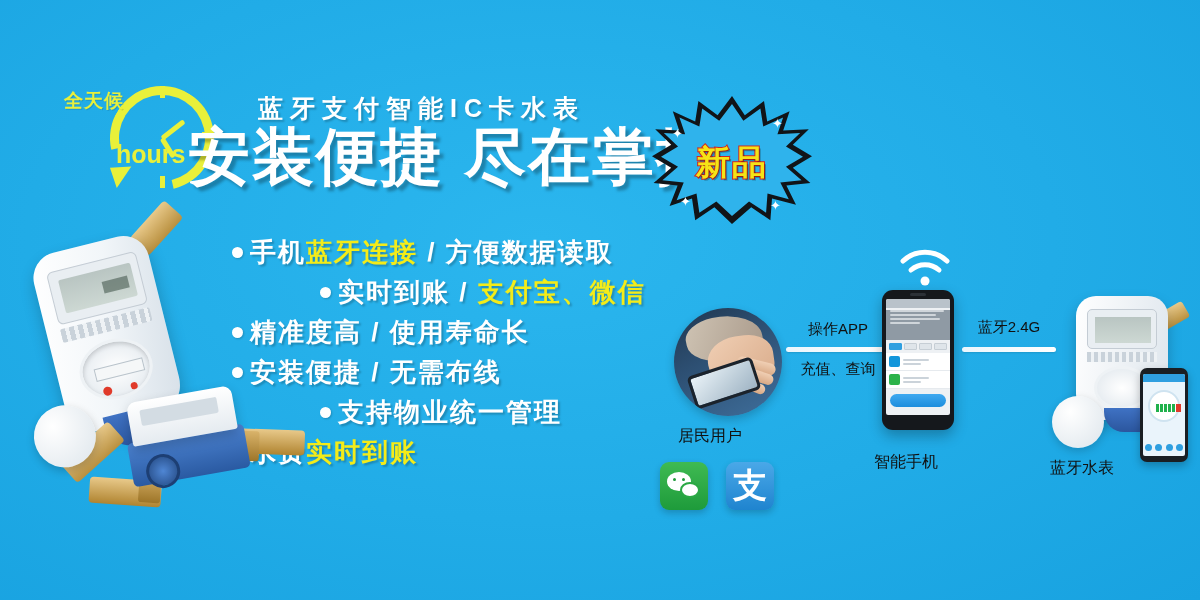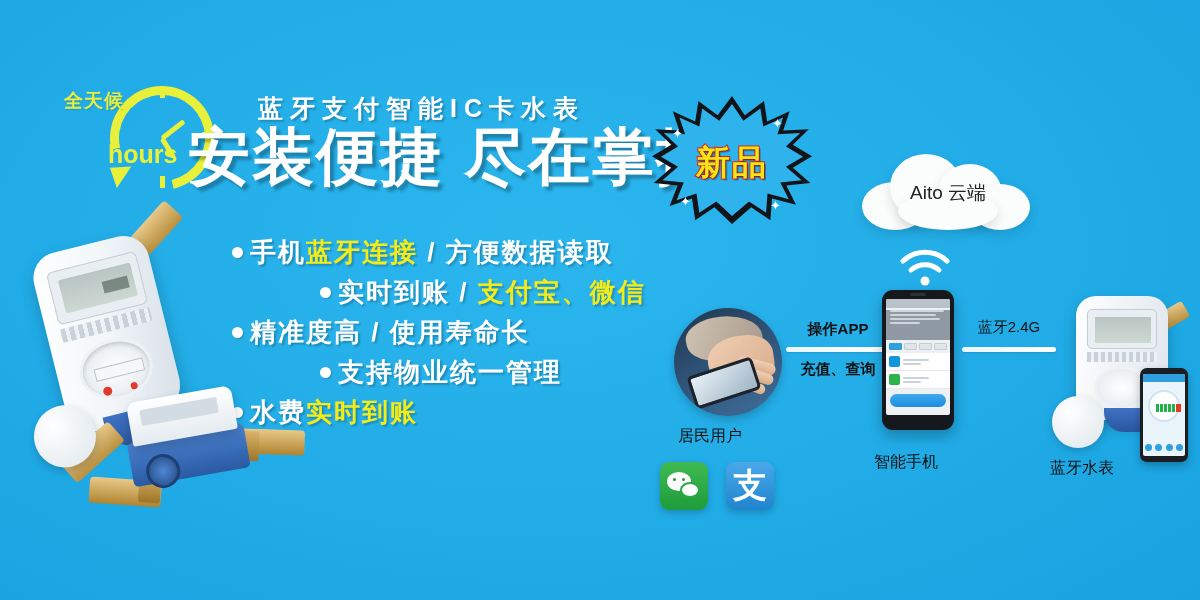--- a/index.html
+++ b/index.html
@@ -42,21 +42,21 @@
     font-size: 19px; font-weight: bold; color: #e9f03a;
     letter-spacing: 1px; white-space: nowrap;
     text-shadow: 1px 1px 0 rgba(0,0,0,.12);
   }
   .badge24 .num {
     position: absolute; left: 4px; top: 24px;
     font-size: 54px; font-weight: bold; color: #e9f03a;
     line-height: 1; letter-spacing: -2px;
   }
   .badge24 .hours {
-    position: absolute; left: 56px; top: 58px;
+    position: absolute; left: 64px; top: 58px;
     font-size: 25px; font-weight: bold; color: #e9f03a; line-height: 1;
   }
 
   
   .subtitle {
     position: absolute; left: 258px; top: 92px;
     font-size: 25px; font-weight: bold; color: #ffffff;
     letter-spacing: 7px; white-space: nowrap;
     text-shadow: 2px 2px 2px rgba(0,0,0,.22);
   }
@@ -318,21 +318,21 @@
   .miniphone .mbtns { position: absolute; left: 0; right: 0; bottom: 5px;
                       display: flex; justify-content: space-around; }
   .miniphone .mb { width: 7px; height: 7px; border-radius: 50%; background: #2f9fe0; }
 
   
   .conn { position: absolute; }
   .conn .bar { height: 5px; background: linear-gradient(90deg,#eaf6fd,#ffffff);
                border-radius: 3px; box-shadow: 0 1px 2px rgba(0,0,0,.12); }
   .conn .lab { font-size: 15px; color: #111; white-space: nowrap; text-align: center; }
   .connA { left: 786px; top: 320px; width: 104px; }
-  .connA .lab { font-weight: bold; }
+  .connA .lab { font-weight: normal; }
   .connB { left: 962px; top: 318px; width: 94px; }
 
   
   .payicons { position: absolute; left: 660px; top: 462px; display: flex; gap: 18px; }
   .payicon { width: 48px; height: 48px; border-radius: 9px; position: relative;
              box-shadow: 0 3px 7px rgba(0,0,0,.2); }
   .payicon.wechat { background: linear-gradient(#3fba52,#1e9b3b); }
   .payicon.wechat .bub1 { position: absolute; left: 7px; top: 10px; width: 24px; height: 19px;
                           background: #fff; border-radius: 50%; }
   .payicon.wechat .bub2 { position: absolute; left: 20px; top: 20px; width: 20px; height: 16px;
@@ -387,20 +387,24 @@
       <span class="btxt"><span>手机</span><span class="hl">蓝牙连接</span><span> / 方便数据读取</span></span>
     </div>
     <div class="bline ind">
       <span class="dot"></span>
       <span class="btxt"><span>实时到账 / </span><span class="hl">支付宝、微信</span><span></span></span>
     </div>
     <div class="bline">
       <span class="dot"></span>
       <span class="btxt"><span>精准度高 / 使用寿命长</span><span class="hl"></span><span></span></span>
     </div>
+    <div class="bline">
+      <span class="dot"></span>
+      <span class="btxt"><span>安装便捷 / 无需布线</span><span class="hl"></span><span></span></span>
+    </div>
     <div class="bline ind">
       <span class="dot"></span>
       <span class="btxt"><span>支持物业统一管理</span><span class="hl"></span><span></span></span>
     </div>
     <div class="bline">
       <span class="dot"></span>
       <span class="btxt"><span>水费</span><span class="hl">实时到账</span><span></span></span>
     </div>
   </div>
 
@@ -425,28 +429,20 @@
   <div class="meterB">
     <div class="pipeL"></div>
     <div class="pipeR"></div>
     <div class="nutL"></div>
     <div class="nutR"></div>
     <div class="bluebody"></div>
     <div class="topw"></div>
     <div class="knob"></div>
   </div>
 
-  <div class="cloud">
-    <div class="cb c1"></div>
-    <div class="cb c2"></div>
-    <div class="cb c3"></div>
-    <div class="cb c4"></div>
-    <div class="cb c5"></div>
-    <div class="ctext">Aito 云端</div>
-  </div>
 
   <div class="wifi">
     <svg viewBox="0 0 54 40" width="54" height="40">
       <path d="M5 13 A32 32 0 0 1 49 13" stroke="#ffffff" stroke-width="5" fill="none" stroke-linecap="round"></path>
       <path d="M13 22 A21 21 0 0 1 41 22" stroke="#ffffff" stroke-width="5" fill="none" stroke-linecap="round"></path>
       <circle cx="27" cy="33" r="4.5" fill="#ffffff"></circle>
     </svg>
   </div>
 
   <div class="handphoto">

